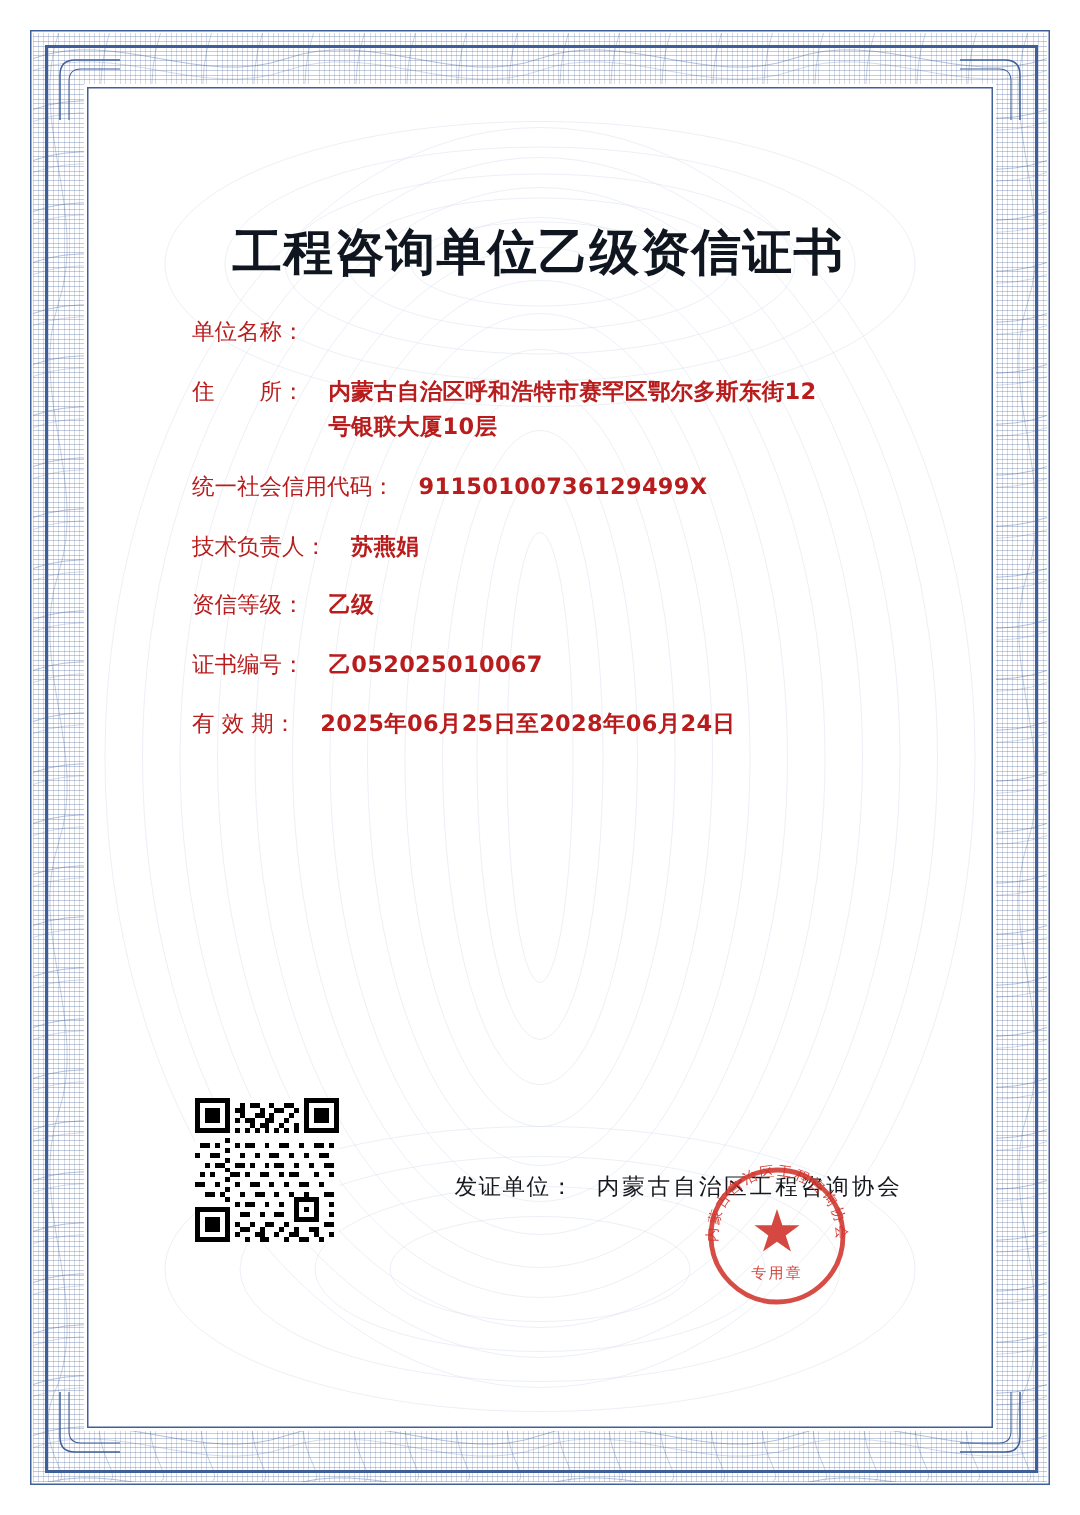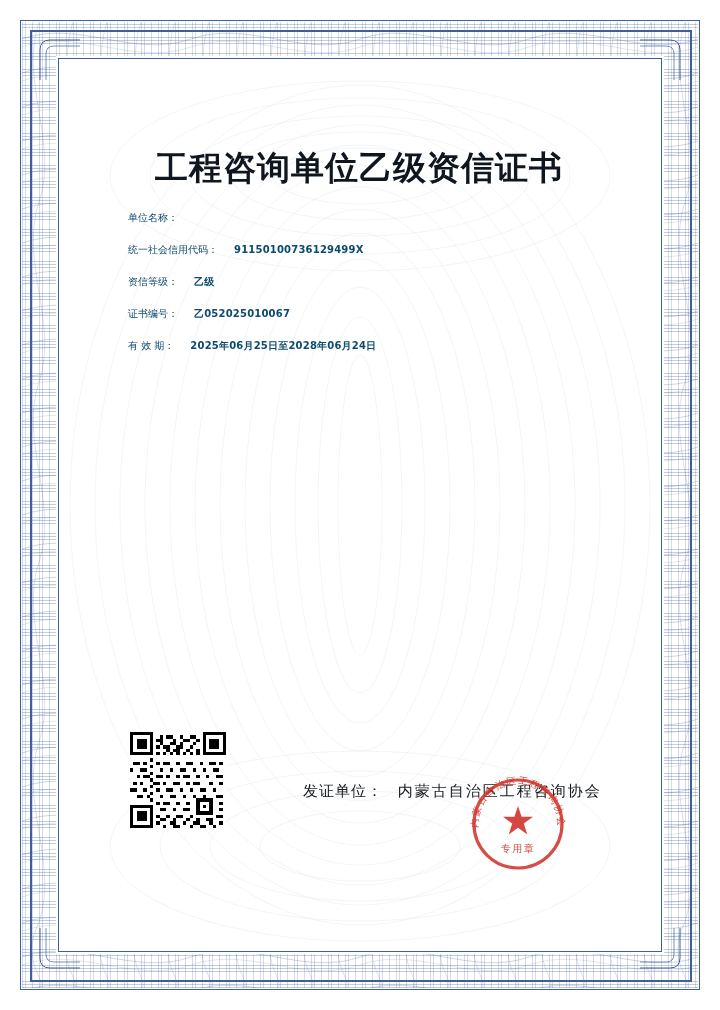--- a/index.html
+++ b/index.html
@@ -98,22 +98,22 @@
     top: 152px;
     left: 70px;
     width: 520px;
   }
 
   .field-row {
     display: flex;
     align-items: flex-start;
     margin-bottom: 17px;
     font-family: "DejaVu Sans", sans-serif;
-    font-size: 10px;
-    color: #0c4a6e;
+    font-size: 15px;
+    color: #b91c1c;
     line-height: 1.5;
   }
   .field-label {
     flex: 0 0 auto;
     white-space: nowrap;
     font-weight: 500;
   }
   .field-value {
     margin-left: 16px;
     font-weight: bold;
@@ -241,27 +241,35 @@
   <div class="content">
 
     <div class="title">工程咨询单位乙级资信证书</div>
 
     <div class="fields">
 
       <div class="field-row">
         <span class="field-label">单位名称：</span>
       </div>
 
+      <div class="field-row address">
+        <span class="field-label">住　　所：</span>
+        <span class="field-value narrow">内蒙古自治区呼和浩特市赛罕区鄂尔多斯东街12号银联大厦10层</span>
+      </div>
 
       <div class="field-row">
         <span class="field-label">统一社会信用代码：</span>
         <span class="field-value">91150100736129499X</span>
       </div>
 
 
+      <div class="field-row">
+        <span class="field-label">技术负责人：</span>
+        <span class="field-value">苏燕娟</span>
+      </div>
 
       <div class="field-row">
         <span class="field-label">资信等级：</span>
         <span class="field-value">乙级</span>
       </div>
 
 
 
       <div class="field-row">
         <span class="field-label">证书编号：</span>

